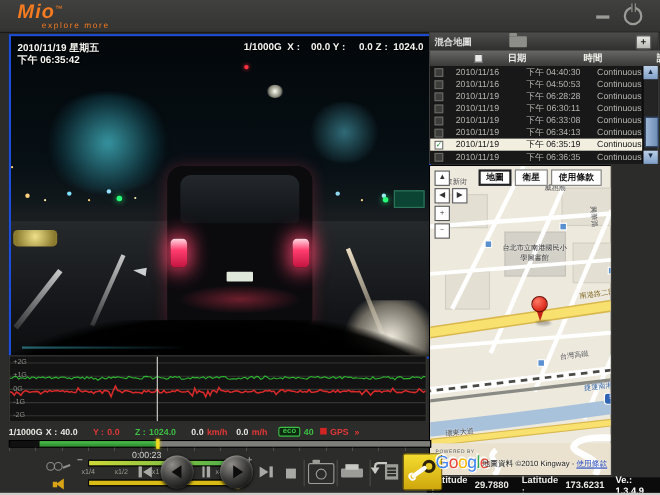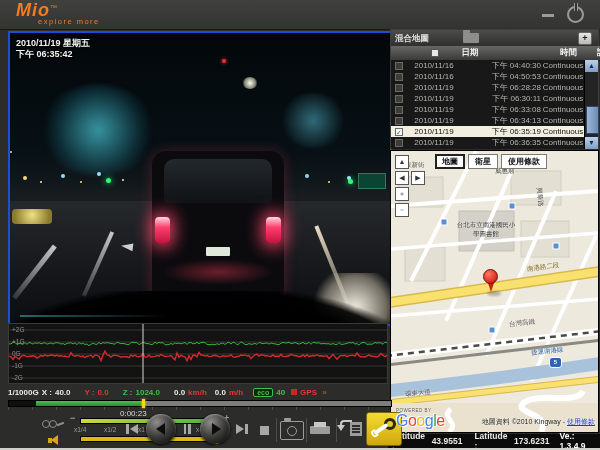--- a/index.html
+++ b/index.html
@@ -50,32 +50,32 @@
   
   .panel{position:absolute;left:390px;top:29px;width:209px;height:120px;background:#141414;border:1px solid #3c3c3a;box-sizing:border-box;}
   .phead{position:absolute;left:0;top:0;width:100%;height:16px;background:linear-gradient(#4c4c4a,#2f2f2d);border-bottom:1px solid #555;}
   .ptitle{position:absolute;left:4px;top:3px;font-size:8.5px;font-weight:bold;color:#dedede;}
   .folder{position:absolute;left:72px;top:3px;width:16px;height:10px;background:#8d8d89;border-radius:1px;cursor:pointer;}
   .folder::before{content:"";position:absolute;left:0;top:-3px;width:7px;height:3px;background:#8d8d89;border-radius:1px 1px 0 0;}
   .addbtn{position:absolute;right:6px;top:2px;width:12px;height:11px;background:linear-gradient(#e8e8e4,#b8b8b4);border:1px solid #666;border-radius:2px;font-size:9px;font-weight:bold;color:#222;text-align:center;line-height:11px;cursor:pointer;}
   .cols{position:absolute;left:0;top:16px;width:100%;height:14px;background:linear-gradient(#676765,#3a3a38);display:flex;align-items:center;font-size:8.5px;font-weight:bold;color:#f0f0ec;border-bottom:1px solid #222;padding-left:36px;}
   .cols .cb{margin-left:4px;}
   .cb{width:8px;height:8px;background:#e8e8e8;border:1px solid #555;display:inline-block;box-sizing:border-box;font-size:7px;line-height:7px;text-align:center;color:#1f8f2f;font-weight:bold;}
-  .c-date{width:62px;text-align:center;} .c-time{width:76px;text-align:right;} .c-desc{flex:1;text-align:center;}
+  .c-date{width:62px;text-align:center;} .c-time{width:76px;text-align:center;} .c-desc{flex:1;text-align:center;}
   .rows{position:absolute;left:0;top:30px;width:100%;height:89px;background:#181818;overflow:hidden;}
   .lrow{display:flex;align-items:center;height:11px;font-size:8px;color:#b4b4b0;padding-right:13px;cursor:pointer;}
   .lrow .cb{margin-left:4px;background:#3c3c3a;border:1px solid #6a6a66;}
   .lrow.sel{background:#f2efe0;color:#141414;}
   .lrow.sel .cb{background:#fff;}
   .sbar{position:absolute;right:0;top:0;width:13px;height:89px;background:#242424;border-left:1px solid #000;}
   .sbtnup,.sbtndn{position:absolute;left:0;width:13px;height:12px;background:linear-gradient(#bcd0e8,#7f9ec7);color:#1c2c44;font-size:7px;text-align:center;line-height:12px;cursor:pointer;}
   .sbtnup{top:0;} .sbtndn{bottom:0;}
   .sthumb{position:absolute;left:1px;top:46px;width:11px;height:26px;background:linear-gradient(90deg,#9db6d6,#6d8cb4);border:1px solid #2e466a;cursor:grab;}
   
-  .mapbox{position:absolute;left:390px;top:150px;width:209px;height:283px;background:#eee9dd;border:1px solid #000;box-sizing:border-box;overflow:hidden;}
+  .mapbox{position:absolute;left:390px;top:150px;width:166px;height:283px;background:#eee9dd;border:1px solid #000;box-sizing:border-box;overflow:hidden;}
   .maplabel{position:absolute;font-size:6.5px;color:#4a4a46;white-space:nowrap;text-shadow:0 0 2px #fff;}
   .mt-buttons{position:absolute;top:3px;left:44px;display:flex;gap:3px;z-index:5;}
   .mtb{background:#fff;border:1px solid #7a7a76;font-size:8px;font-weight:bold;color:#111;padding:1px 6px;cursor:pointer;font-family:inherit;}
   .mtb.on{border:2px solid #222;padding:0 5px;}
   .pan{position:absolute;left:4px;top:4px;z-index:5;}
   .pan .pb{width:12px;height:12px;background:#fff;border:1px solid #555;font-size:7px;color:#333;text-align:center;line-height:12px;margin-bottom:2px;cursor:pointer;}
   .pan .pair{display:flex;gap:2px;}
   .pan .pair .pb{width:12px;}
   .pin-shadow{position:absolute;left:96px;top:140px;width:14px;height:5px;background:rgba(0,0,0,.25);border-radius:50%;filter:blur(1px);}
   .gpin{position:absolute;left:90px;top:118px;width:18px;height:26px;z-index:4;}
@@ -195,20 +195,21 @@
       <div class="tl l"></div>
       <div class="tl r"></div>
       <div class="plate"></div>
       <div class="bumperglow"></div>
     </div>
     <div class="glare"></div>
     <div class="dash"></div>
     <div class="dashline"></div>
     <div class="ov ov1">2010/11/19 星期五</div>
     <div class="ov ov2">下午 06:35:42</div>
+    <div class="ov ov3"><span>1/1000G</span>  <span>X :</span>    <span>00.0</span> <span>Y :</span>     <span>0.0</span> <span>Z :</span>  <span>1024.0</span></div>
   </div>
 
   <div class="panel">
     <div class="phead">
       <span class="ptitle">混合地圖</span>
       <span class="folder"></span>
       <span class="addbtn">+</span>
     </div>
     <div class="cols">
       <span class="cb"></span>
@@ -334,21 +335,21 @@
       </div>
     <div class="gmaplogo">
       <span class="pwr">POWERED BY</span>
       <span class="gword"><span style="color:#4285f4">G</span><span style="color:#ea4335">o</span><span style="color:#fbbc05">o</span><span style="color:#4285f4">g</span><span style="color:#34a853">l</span><span style="color:#ea4335">e</span></span>
     </div>
     <div class="copyr"><span>地圖資料 ©2010 Kingway -</span> <a>使用條款</a></div>
   </div>
 
   <div class="statusbar">
     <span>Latitude :</span>
-    <span>43.9551</span>
+    <span>29.7880</span>
     <span style="margin-left:8px;">Latitude :</span>
     <span>173.6231</span>
     <span class="ver">Ve.: 1.3.4.9</span>
   </div>
 
   <div class="graph">
     <svg id="wavesvg" width="378" height="59" viewBox="0 0 378 59">
       <line x1="0" y1="6" x2="378" y2="6" stroke="#353533" stroke-width="1"></line>
       <line x1="0" y1="18" x2="378" y2="18" stroke="#353533" stroke-width="1"></line>
       <line x1="0" y1="30" x2="378" y2="30" stroke="#353533" stroke-width="1"></line>

